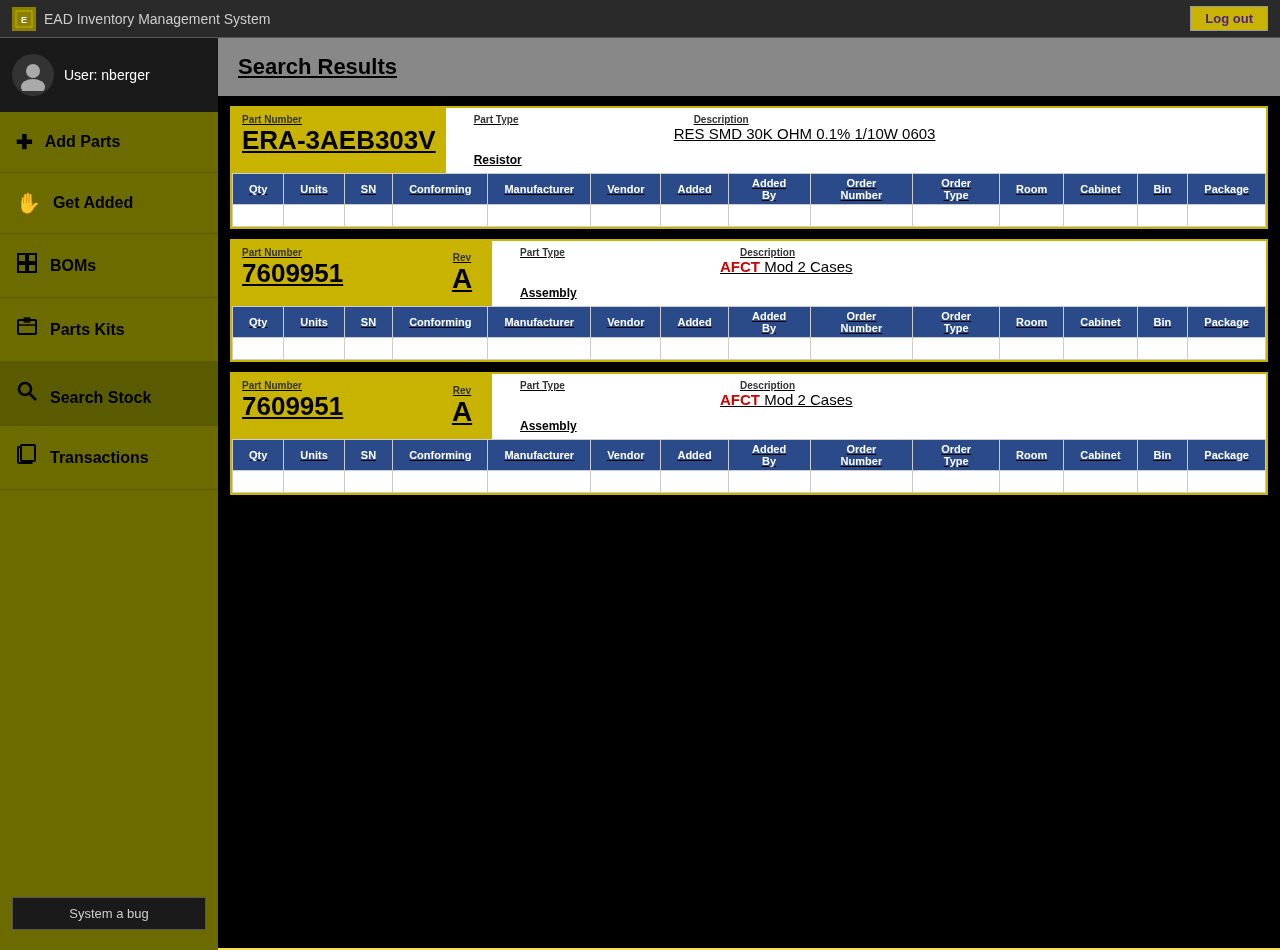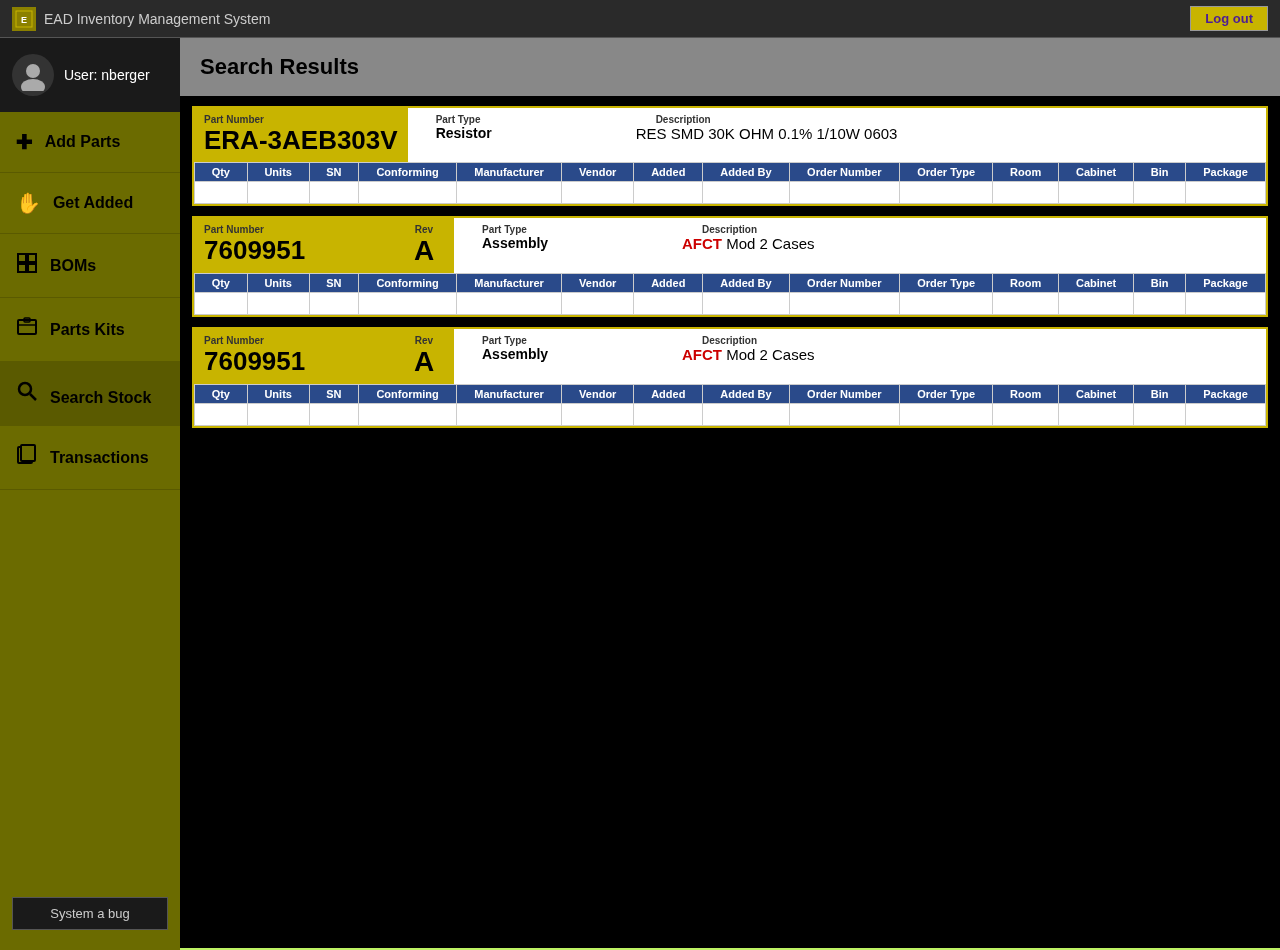--- a/index.html
+++ b/index.html
@@ -31,21 +31,21 @@
       cursor: pointer;
       color: #4c1d95;
       font-weight: bold;
     }
 
     
     #layout { display: flex; height: calc(950px - 38px); }
 
     
     #sidebar {
-      width: 180px;
+      width: 218px;
       background: #6b6b00;
       display: flex;
       flex-direction: column;
       padding-top: 0;
     }
     #user-area {
       display: flex;
       align-items: center;
       gap: 10px;
       padding: 16px 12px;
@@ -81,22 +81,23 @@
       border: 1px solid #555;
       color: #ccc;
       font-size: 13px;
       cursor: pointer;
       text-align: center;
     }
 
     
     #main {
       flex: 1;
-      background: #bef264;
+      background: #fde047;
       overflow-y: auto;
+      text-decoration: underline;
     }
     #search-results-header {
       background: #888;
       padding: 16px 20px;
       font-size: 22px;
       color: #000;
       font-weight: bold;
     }
 
     #results-area {
@@ -142,21 +143,21 @@
       min-width: 60px;
     }
     .rev-label { font-size: 10px; color: #333; font-weight: bold; }
     .rev-value { font-size: 28px; font-weight: bold; color: #000; }
     .part-info-block {
       flex: 1;
       padding: 6px 28px;
       background: #fff;
     }
     .part-type-label { font-size: 10px; color: #333; font-weight: bold; }
-    .part-type-value { font-size: 14px; color: #000; font-weight: 600; }
+    .part-type-value { font-size: 12px; color: #000; font-weight: 600; margin-top: 28px; }
     .desc-label { font-size: 10px; color: #333; font-weight: bold; margin-left: 20px; }
     .desc-value { font-size: 15px; color: #000; }
     .header-row { display: flex; align-items: flex-start; }
     .part-type-section { min-width: 180px; }
     .desc-section { flex: 1; margin-left: 20px; }
 
     
     .result-table {
       width: 100%;
       border-collapse: collapse;

